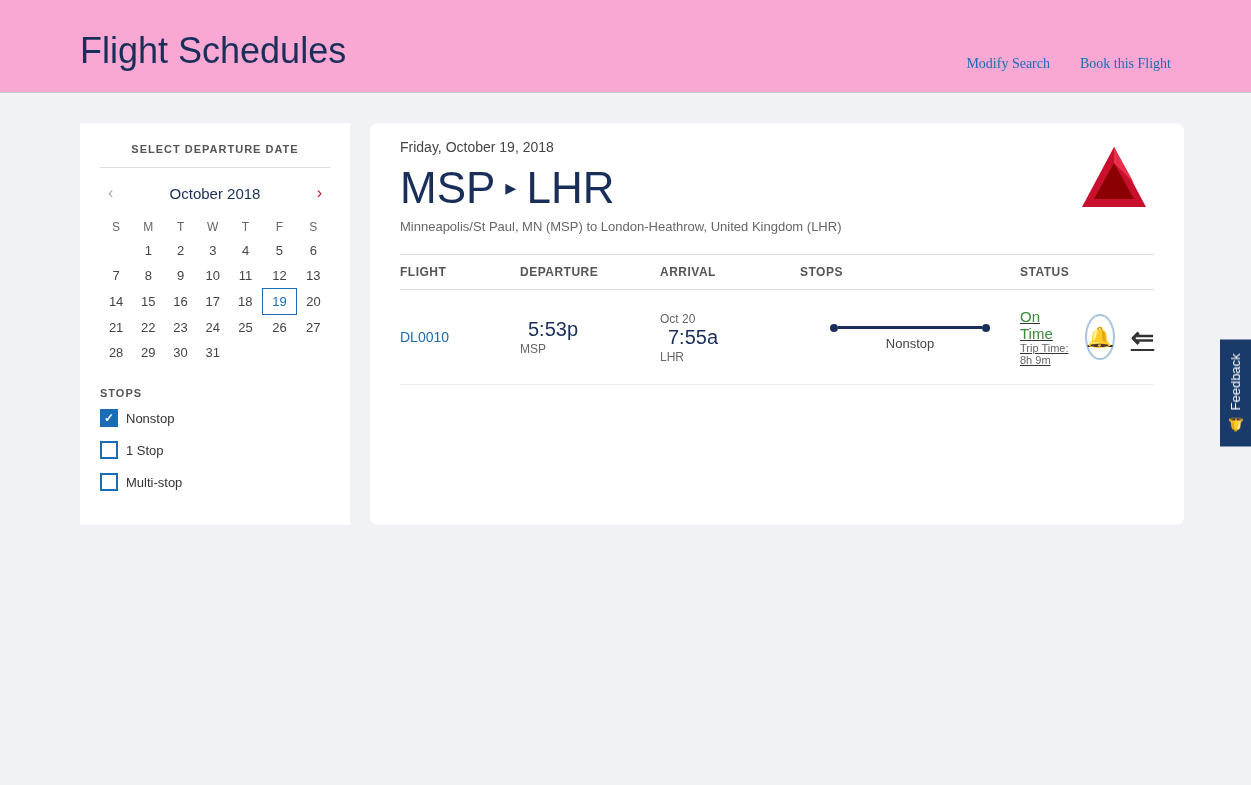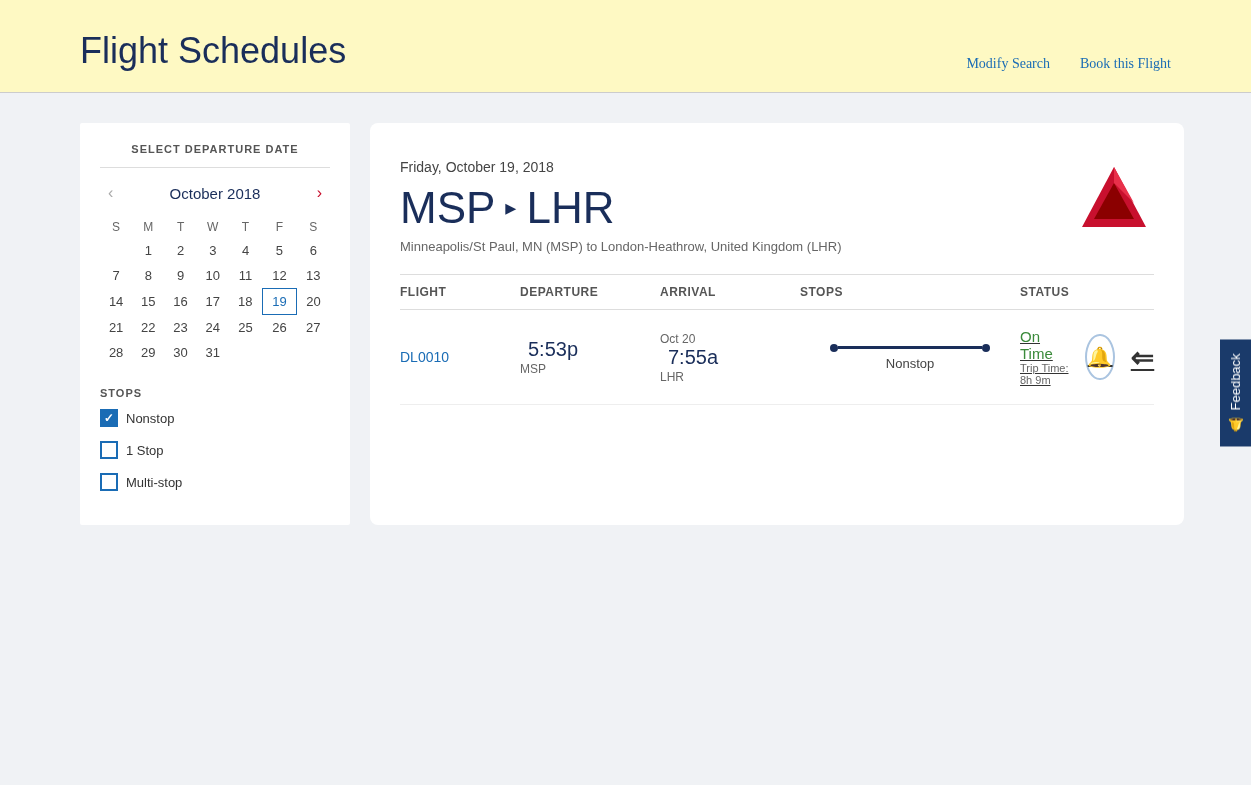--- a/index.html
+++ b/index.html
@@ -6,21 +6,21 @@
     body {
       font-family: Arial, sans-serif;
       background: #f0f2f5;
       color: #333;
       min-height: 785px;
       width: 1251px;
     }
 
     
     .page-header {
-      background: #fef9c3;
+      background: #f9a8d4;
       padding: 30px 80px 0 80px;
       border-bottom: 1px solid #ccc;
     }
     .page-header-top {
       display: flex;
       justify-content: space-between;
       align-items: flex-end;
       padding-bottom: 20px;
     }
     .page-title {
@@ -159,21 +159,21 @@
     }
     .checkbox-box.unchecked {
       background: #fff;
     }
 
     
     .flight-content {
       flex: 1;
       background: #fff;
       border-radius: 8px;
-      padding: 36px 30px;
+      padding: 16px 30px;
     }
 
     .flight-header {
       display: flex;
       justify-content: space-between;
       align-items: flex-start;
       margin-bottom: 20px;
     }
 
     .flight-date {

